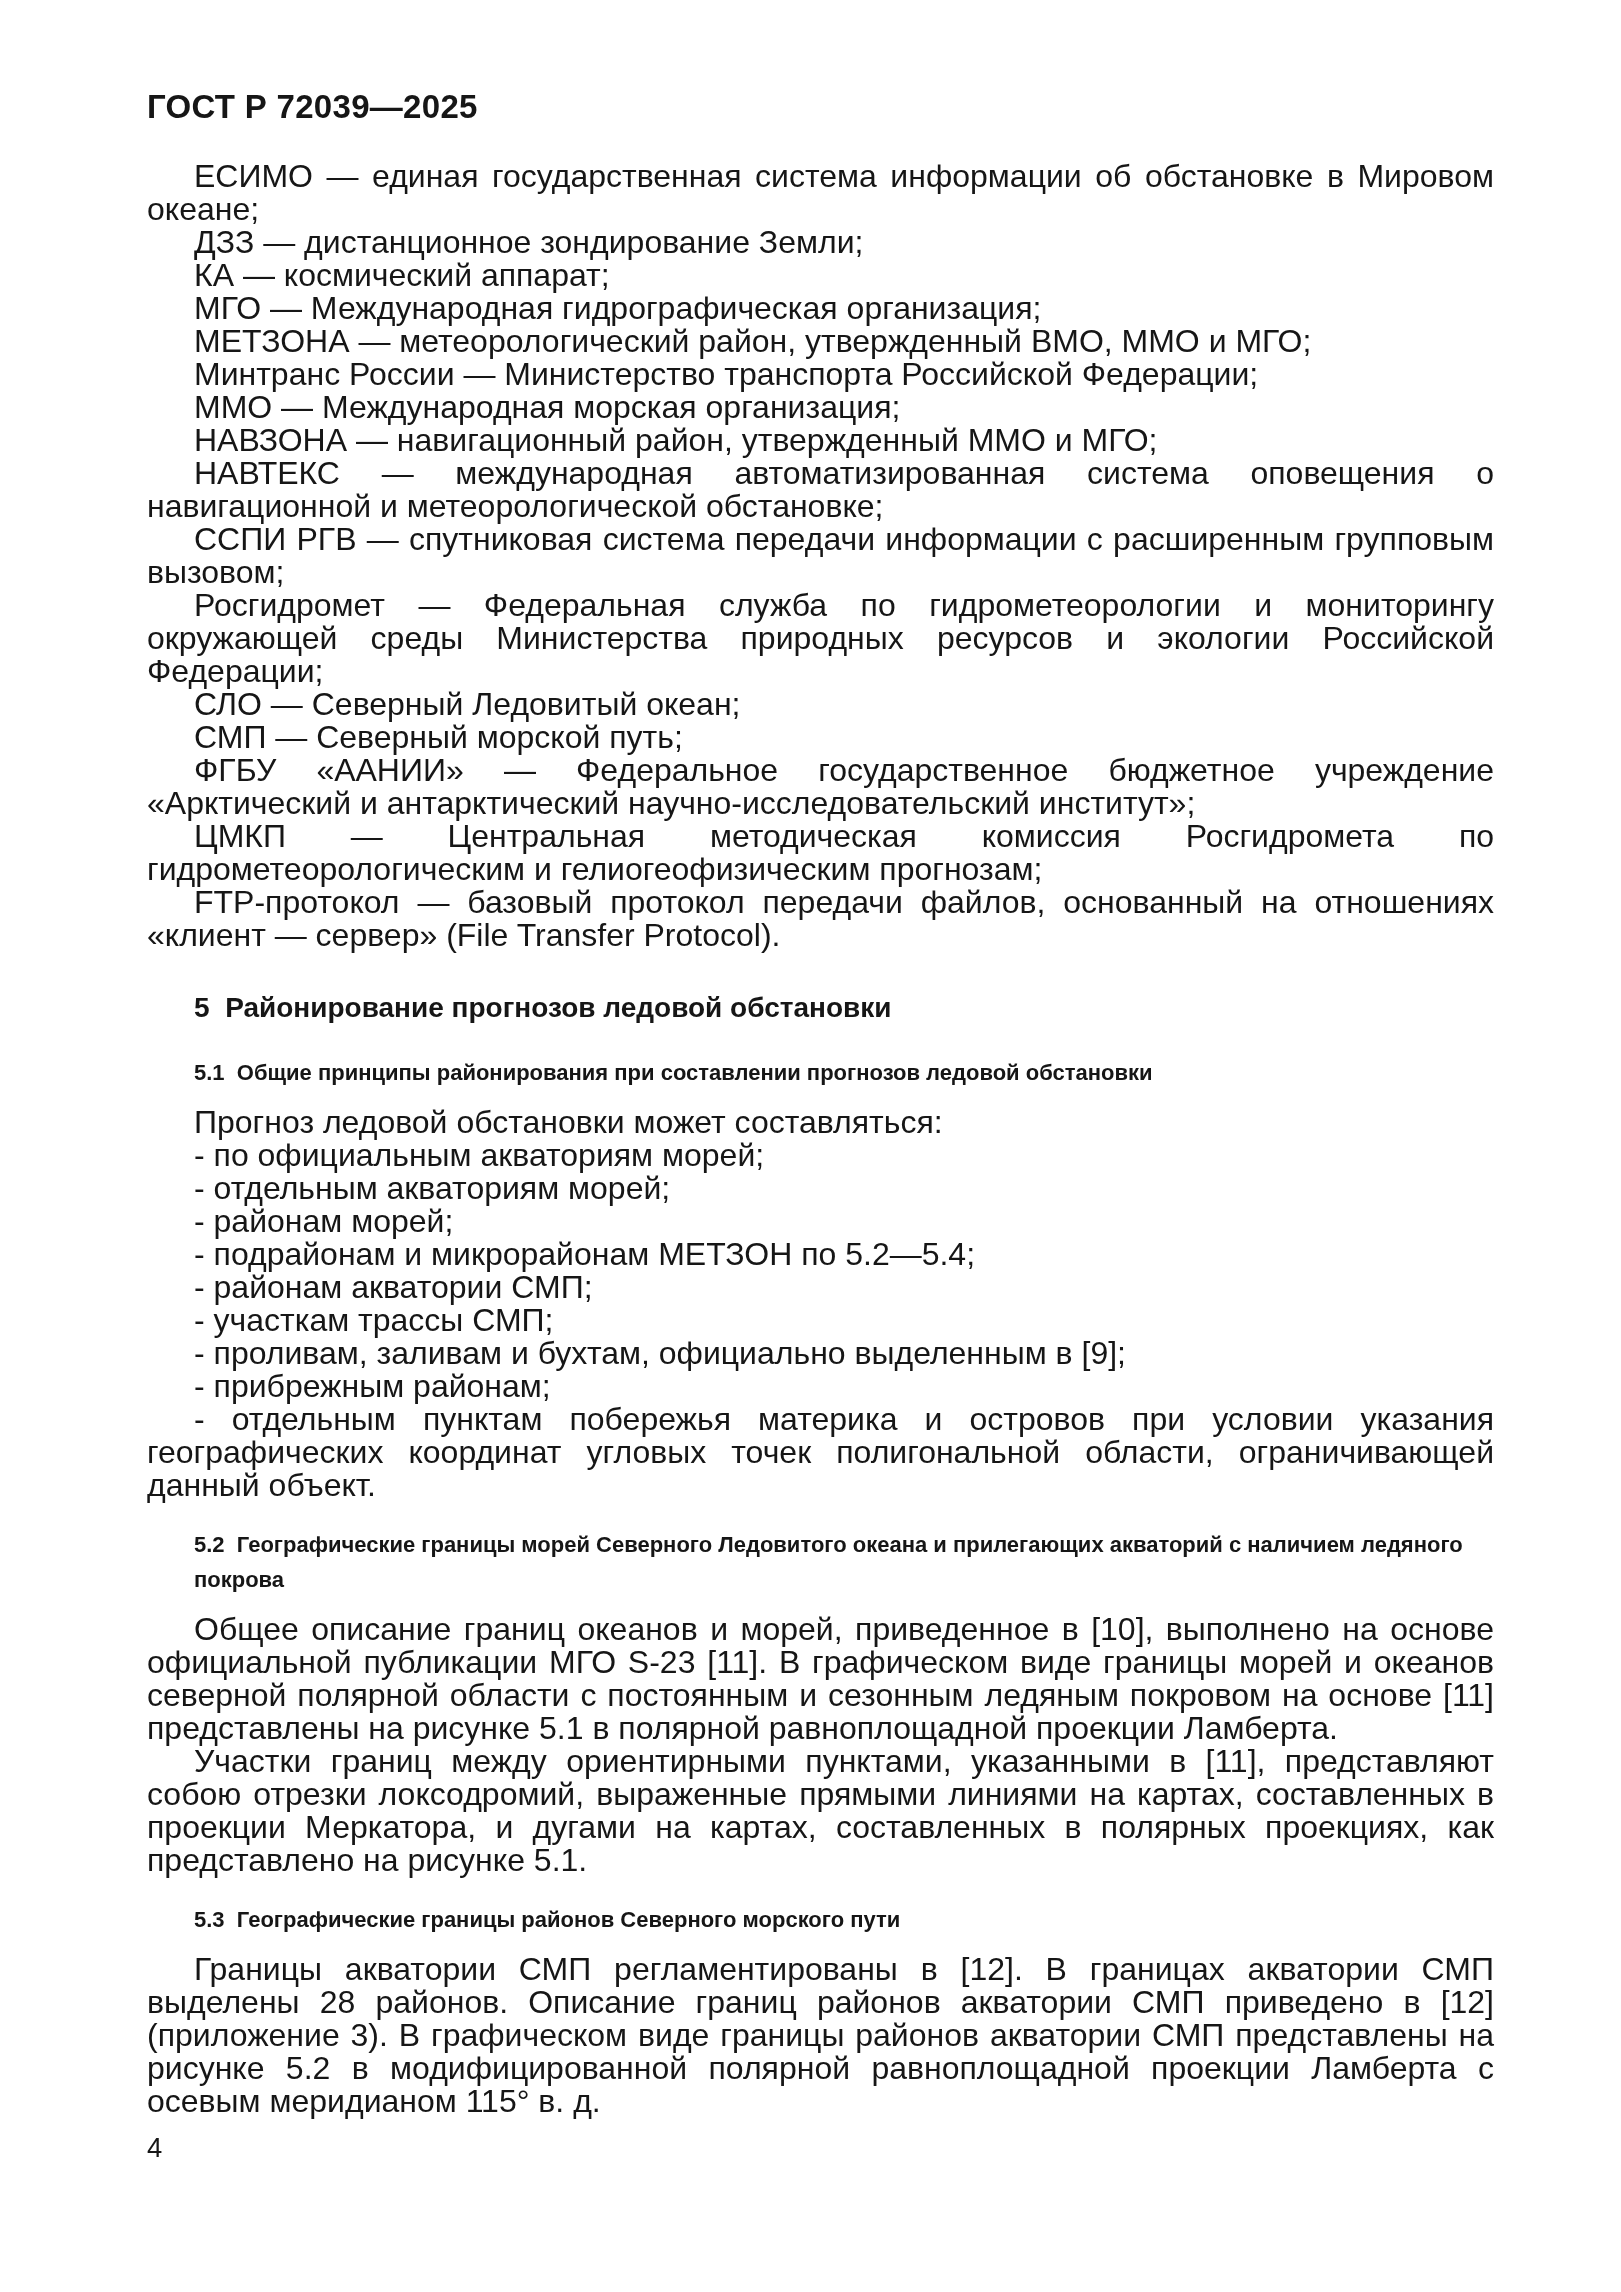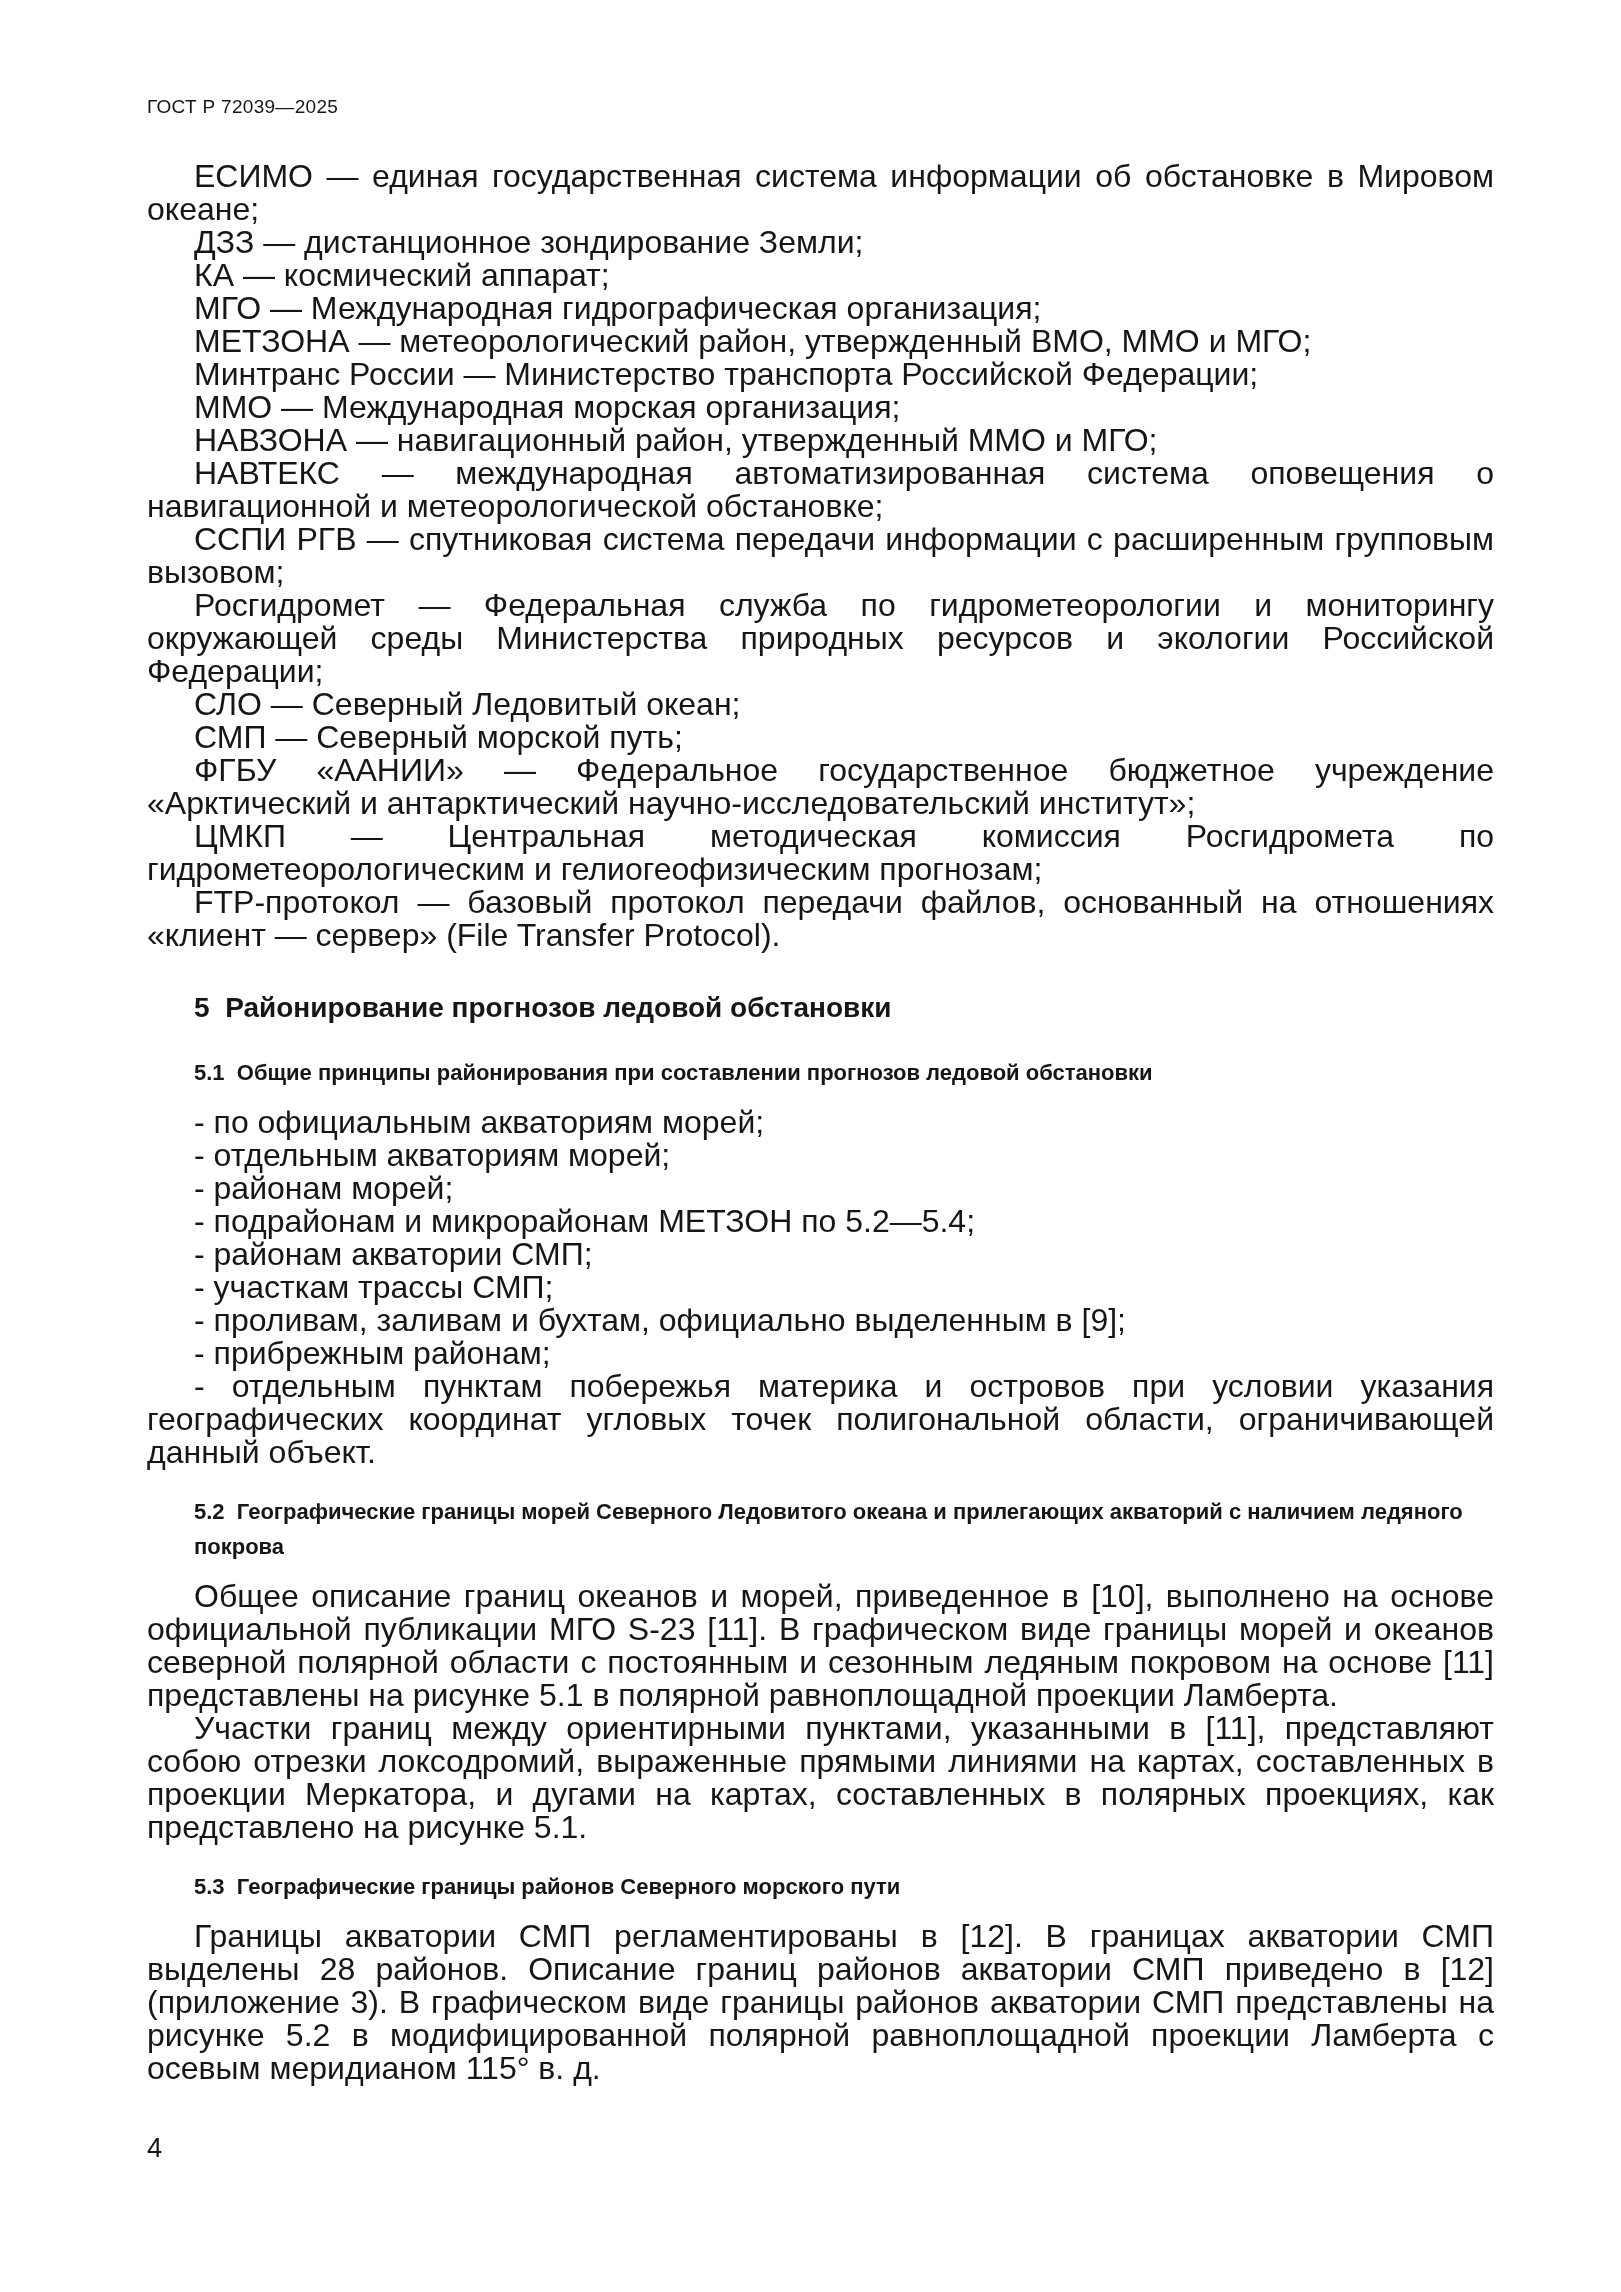--- a/index.html
+++ b/index.html
@@ -11,23 +11,23 @@
     color: #161616;
     overflow: hidden;
   }
   .page {
     position: absolute;
     inset: 0;
     padding: 90px 127px 0 147px;
     background: #ffffff;
   }
   .doc-header {
-    font-size: 19px;
+    font-size: 33px;
     line-height: 33px;
-    font-weight: normal;
+    font-weight: bold;
     margin-bottom: 37px;
     letter-spacing: 0.3px;
   }
   .para {
     font-size: 32px;
     line-height: 33px;
     text-align: justify;
     text-indent: 47px;
   }
   .h1 {
@@ -76,20 +76,21 @@
       <p class="para">СЛО — Северный Ледовитый океан;</p>
       <p class="para">СМП — Северный морской путь;</p>
       <p class="para">ФГБУ «ААНИИ» — Федеральное государственное бюджетное учреждение «Арктический и антарктический научно-исследовательский институт»;</p>
       <p class="para">ЦМКП — Центральная методическая комиссия Росгидромета по гидрометеорологическим и гелиогеофизическим прогнозам;</p>
       <p class="para">FTP-протокол — базовый протокол передачи файлов, основанный на отношениях «клиент — сервер» (File Transfer Protocol).</p>
     </div>
 
     <h1 class="h1">5&nbsp;&nbsp;Районирование прогнозов ледовой обстановки</h1>
 
     <h2 class="h2">5.1&nbsp;&nbsp;Общие принципы районирования при составлении прогнозов ледовой обстановки</h2>
+    <p class="para">Прогноз ледовой обстановки может составляться:</p>
     <div class="list">
       <p class="para">-&nbsp;по официальным акваториям морей;</p>
       <p class="para">-&nbsp;отдельным акваториям морей;</p>
       <p class="para">-&nbsp;районам морей;</p>
       <p class="para">-&nbsp;подрайонам и микрорайонам МЕТЗОН по 5.2—5.4;</p>
       <p class="para">-&nbsp;районам акватории СМП;</p>
       <p class="para">-&nbsp;участкам трассы СМП;</p>
       <p class="para">-&nbsp;проливам, заливам и бухтам, официально выделенным в [9];</p>
       <p class="para">-&nbsp;прибрежным районам;</p>
       <p class="para">-&nbsp;отдельным пунктам побережья материка и островов при условии указания географических координат угловых точек полигональной области, ограничивающей данный объект.</p>

